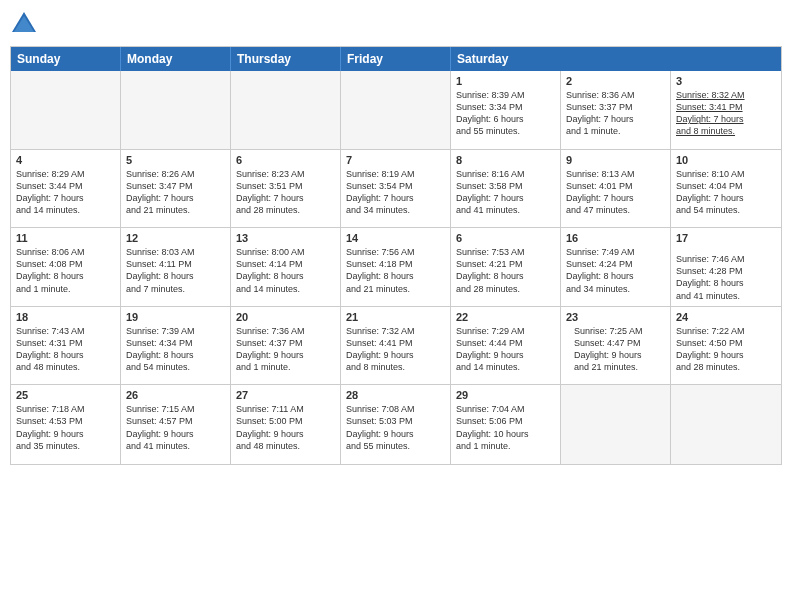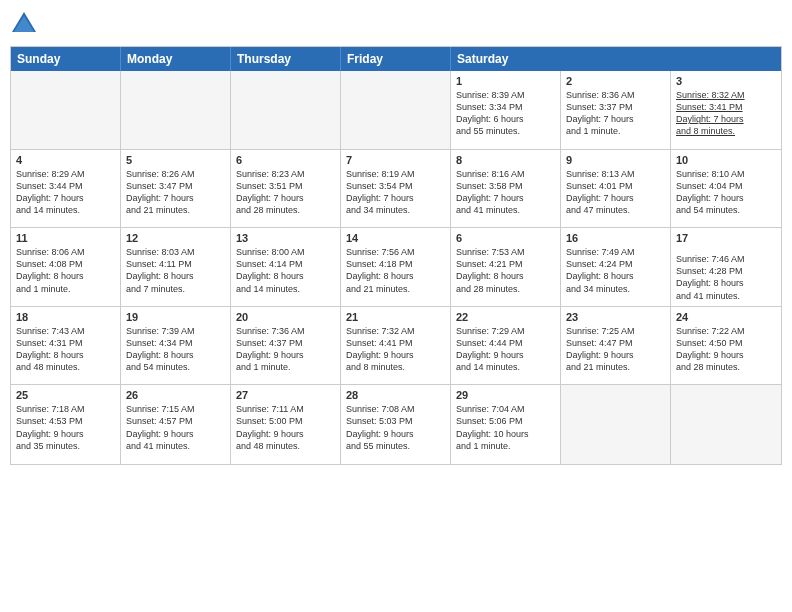--- a/index.html
+++ b/index.html
@@ -303,21 +303,21 @@
           </div>
           <div class="cell">
             <span class="day-num">22</span>
             <div class="cell-text" style="white-space: pre-line;">Sunrise: 7:29 AM
 Sunset: 4:44 PM
 Daylight: 9 hours
 and 14 minutes.</div>
           </div>
           <div class="cell">
             <span class="day-num">23</span>
-            <div class="cell-text" style="white-space: pre-line;">Sunrise: 7:25 AM
+            <div class="cell-text" style="white-space: pre-line; margin-left: 8px;">Sunrise: 7:25 AM
 Sunset: 4:47 PM
 Daylight: 9 hours
 and 21 minutes.</div>
           </div>
           <div class="cell">
             <span class="day-num">24</span>
             <div class="cell-text" style="white-space: pre-line;">Sunrise: 7:22 AM
 Sunset: 4:50 PM
 Daylight: 9 hours
 and 28 minutes.</div>

